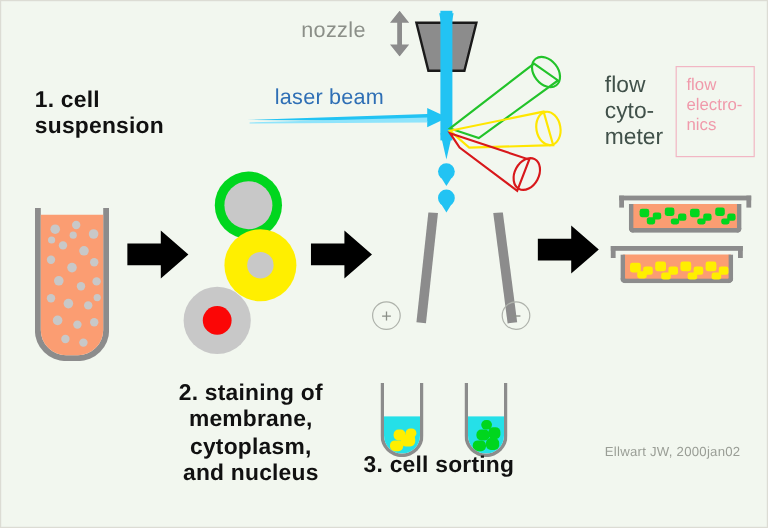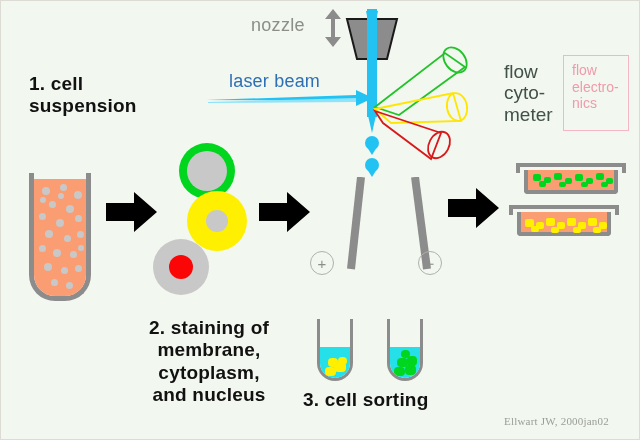--- a/index.html
+++ b/index.html
@@ -44,25 +44,24 @@
     margin-left: 14px;
   }
   .laser-label {
     font-family: "Liberation Sans", sans-serif;
     font-size: 18px;
     color: #2f6fb5;
     letter-spacing: 0.2px;
     text-align: right;
   }
   .credit {
-    font-family: Liberation Serif, serif;
+    font-family: Liberation Sans, sans-serif;
     font-size: 11px;
     color: #9a9e96;
     letter-spacing: 0.2px;
-    margin-top: 44px;
   }
   .sort-box {
     border: 1.6px solid #f2b6c4;
     color: #f09aab;
     font-family: "Liberation Sans", sans-serif;
     font-size: 14px;
     line-height: 1.18;
     padding: 6px 7px 7px 8px;
     white-space: pre-line;
     box-sizing: border-box;
@@ -270,21 +269,21 @@
     <div class="ctube abs" style="left:0; top:0; width:36px; height:62px;">
       <div class="ctube-liquid abs" style="left:0; bottom:0; width:100%; height:31px;"></div>
       <div class="ctube-pellet abs" style="left:4px;  bottom:2px;  width:11px; height:9px;  background:#00d61e;"></div>
       <div class="ctube-pellet abs" style="left:15px; bottom:3px;  width:11px; height:10px; background:#00d61e;"></div>
       <div class="ctube-pellet abs" style="left:7px;  bottom:11px; width:11px; height:9px;  background:#00d61e;"></div>
       <div class="ctube-pellet abs" style="left:17px; bottom:12px; width:10px; height:10px; background:#00d61e;"></div>
       <div class="ctube-pellet abs" style="left:11px; bottom:20px; width:9px;  height:8px;  background:#00d61e;"></div>
     </div>
   </div>
 
-  <div class="abs step-label" style="left:302px; top:388px;">3. cell sorting</div>
+  <div class="abs step-label" style="left:302px; top:376px;">3. cell sorting</div>
 
   <svg class="abs blk-arrow" style="left:447px; top:186px;" width="52" height="42" viewBox="0 0 52 42">
     <path d="M0,12 L28,12 L28,1 L51,21 L28,41 L28,30 L0,30 Z" fill="#000000"></path>
   </svg>
 
   <div class="abs" style="left:515px; top:162px; width:110px; height:34px;">
     <div class="dish-lid abs" style="left:0; top:0; width:110px; height:10px;"></div>
     <div class="dish-wall abs" style="left:8px; top:7px; width:94px; height:24px;">
       <div class="dish-cell abs" style="left:5px;  top:4px;  width:8px; height:7px; background:#00d61e;"></div>
       <div class="dish-cell abs" style="left:16px; top:7px;  width:7px; height:6px; background:#00d61e;"></div>

